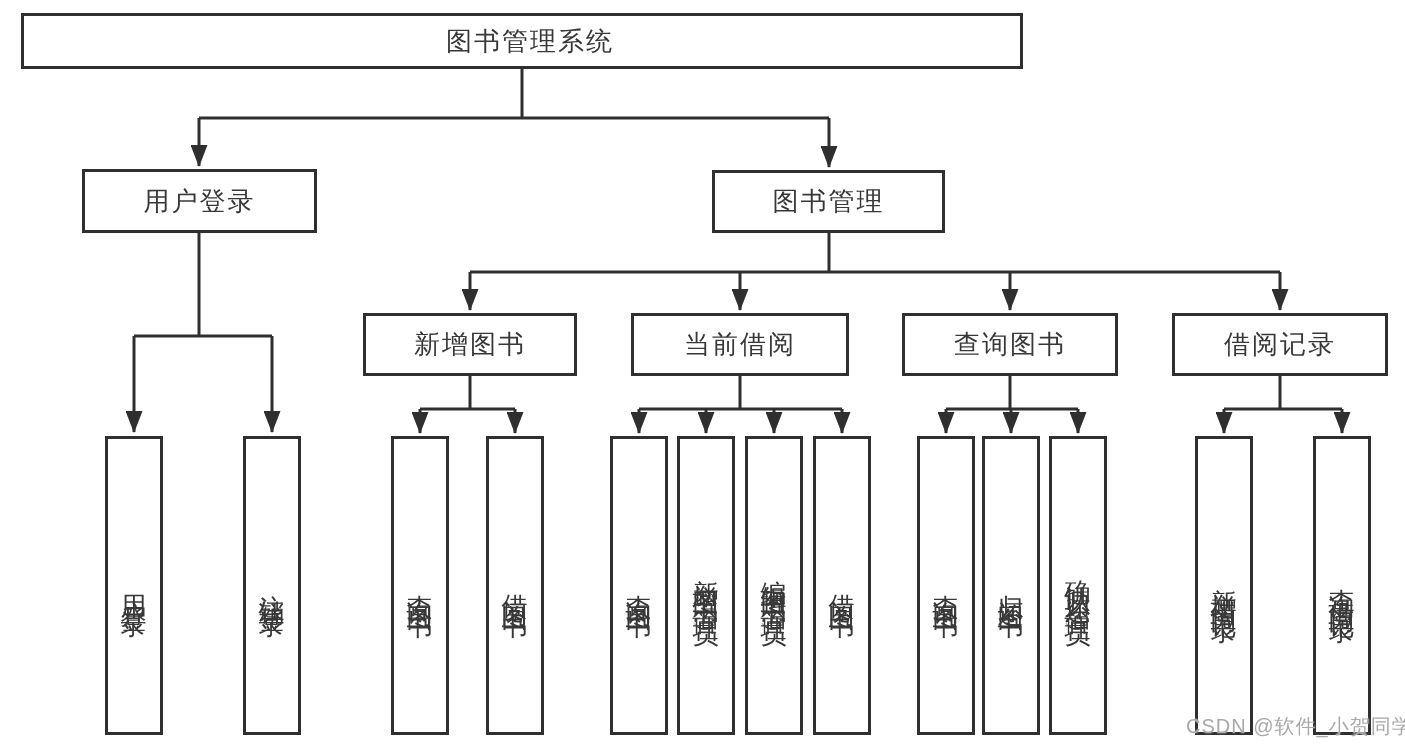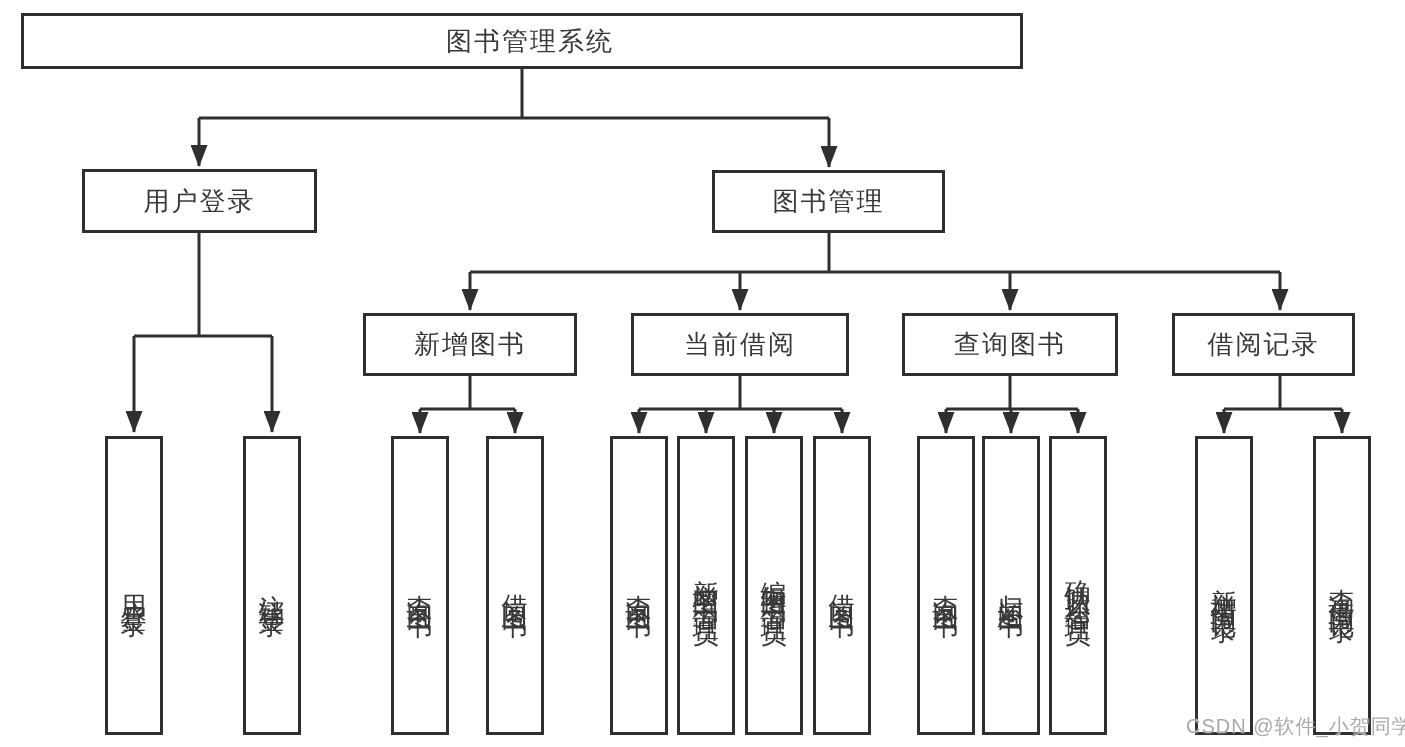--- a/index.html
+++ b/index.html
@@ -117,21 +117,21 @@
 
   <div class="box" style="left:363px; top:313px; width:214px; height:63px;">
     <span>新增图书</span>
   </div>
   <div class="box" style="left:631px; top:313px; width:218px; height:63px;">
     <span>当前借阅</span>
   </div>
   <div class="box" style="left:902px; top:313px; width:216px; height:63px;">
     <span>查询图书</span>
   </div>
-  <div class="box" style="left:1172px; top:313px; width:183px; height:63px;">
+  <div class="box" style="left:1172px; top:313px; width:216px; height:63px;">
     <span>借阅记录</span>
   </div>
 
   <div class="box leaf" style="left:105px;">
     <span class="vtext">用户登录</span>
   </div>
   <div class="box leaf" style="left:243px;">
     <span class="vtext">注销登录</span>
   </div>
 

